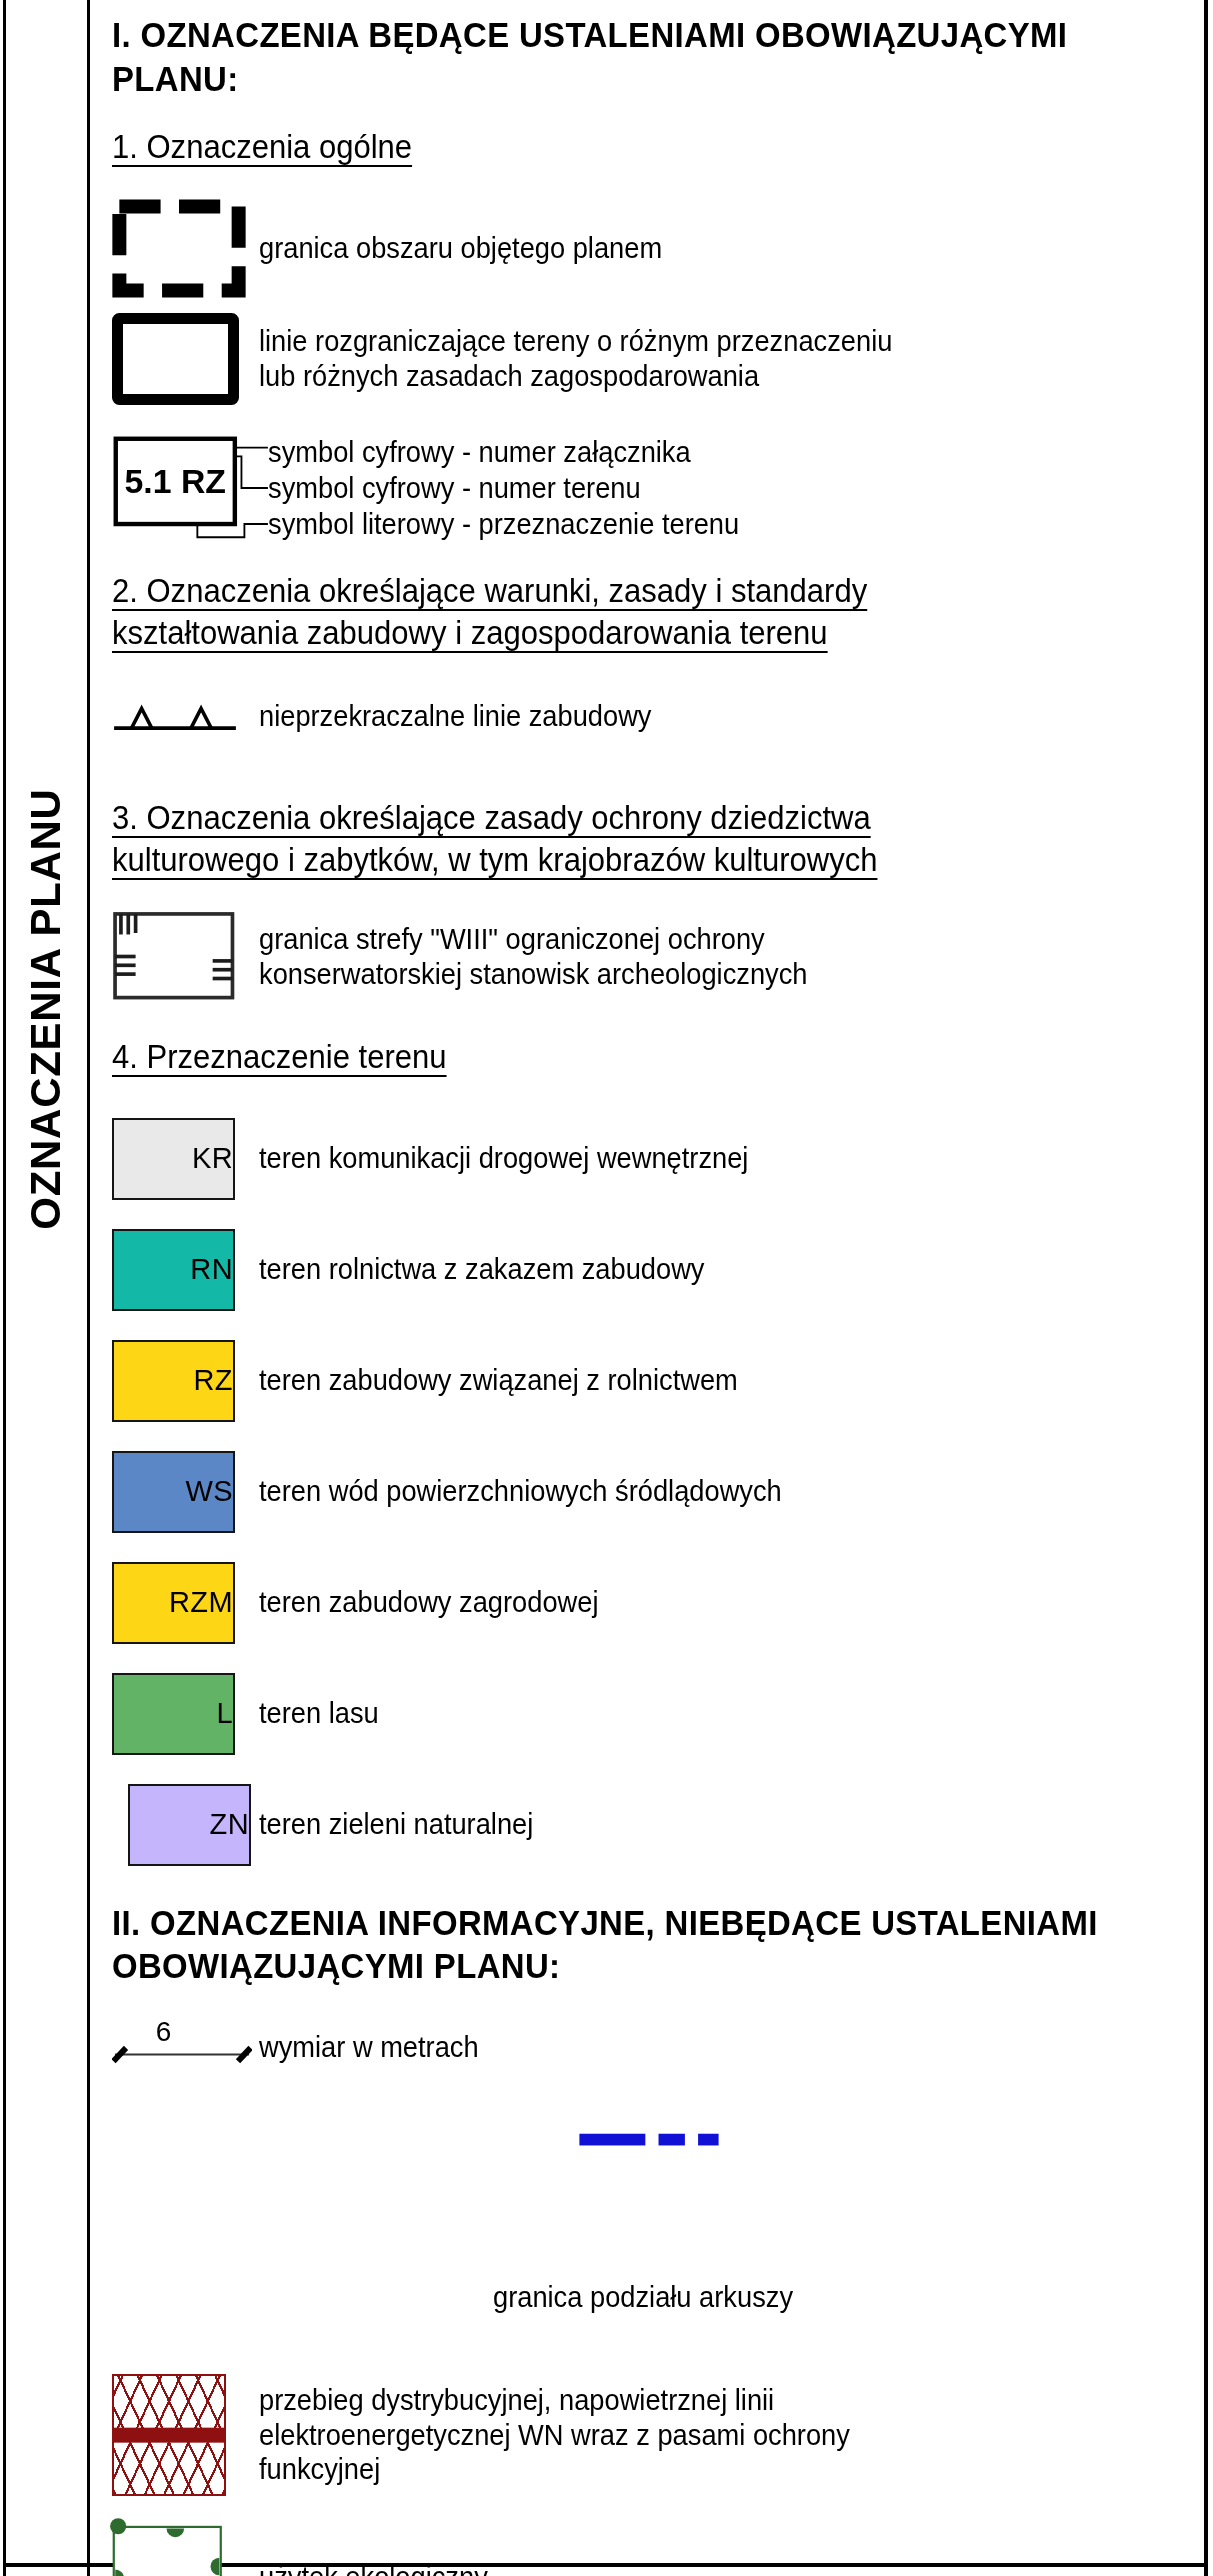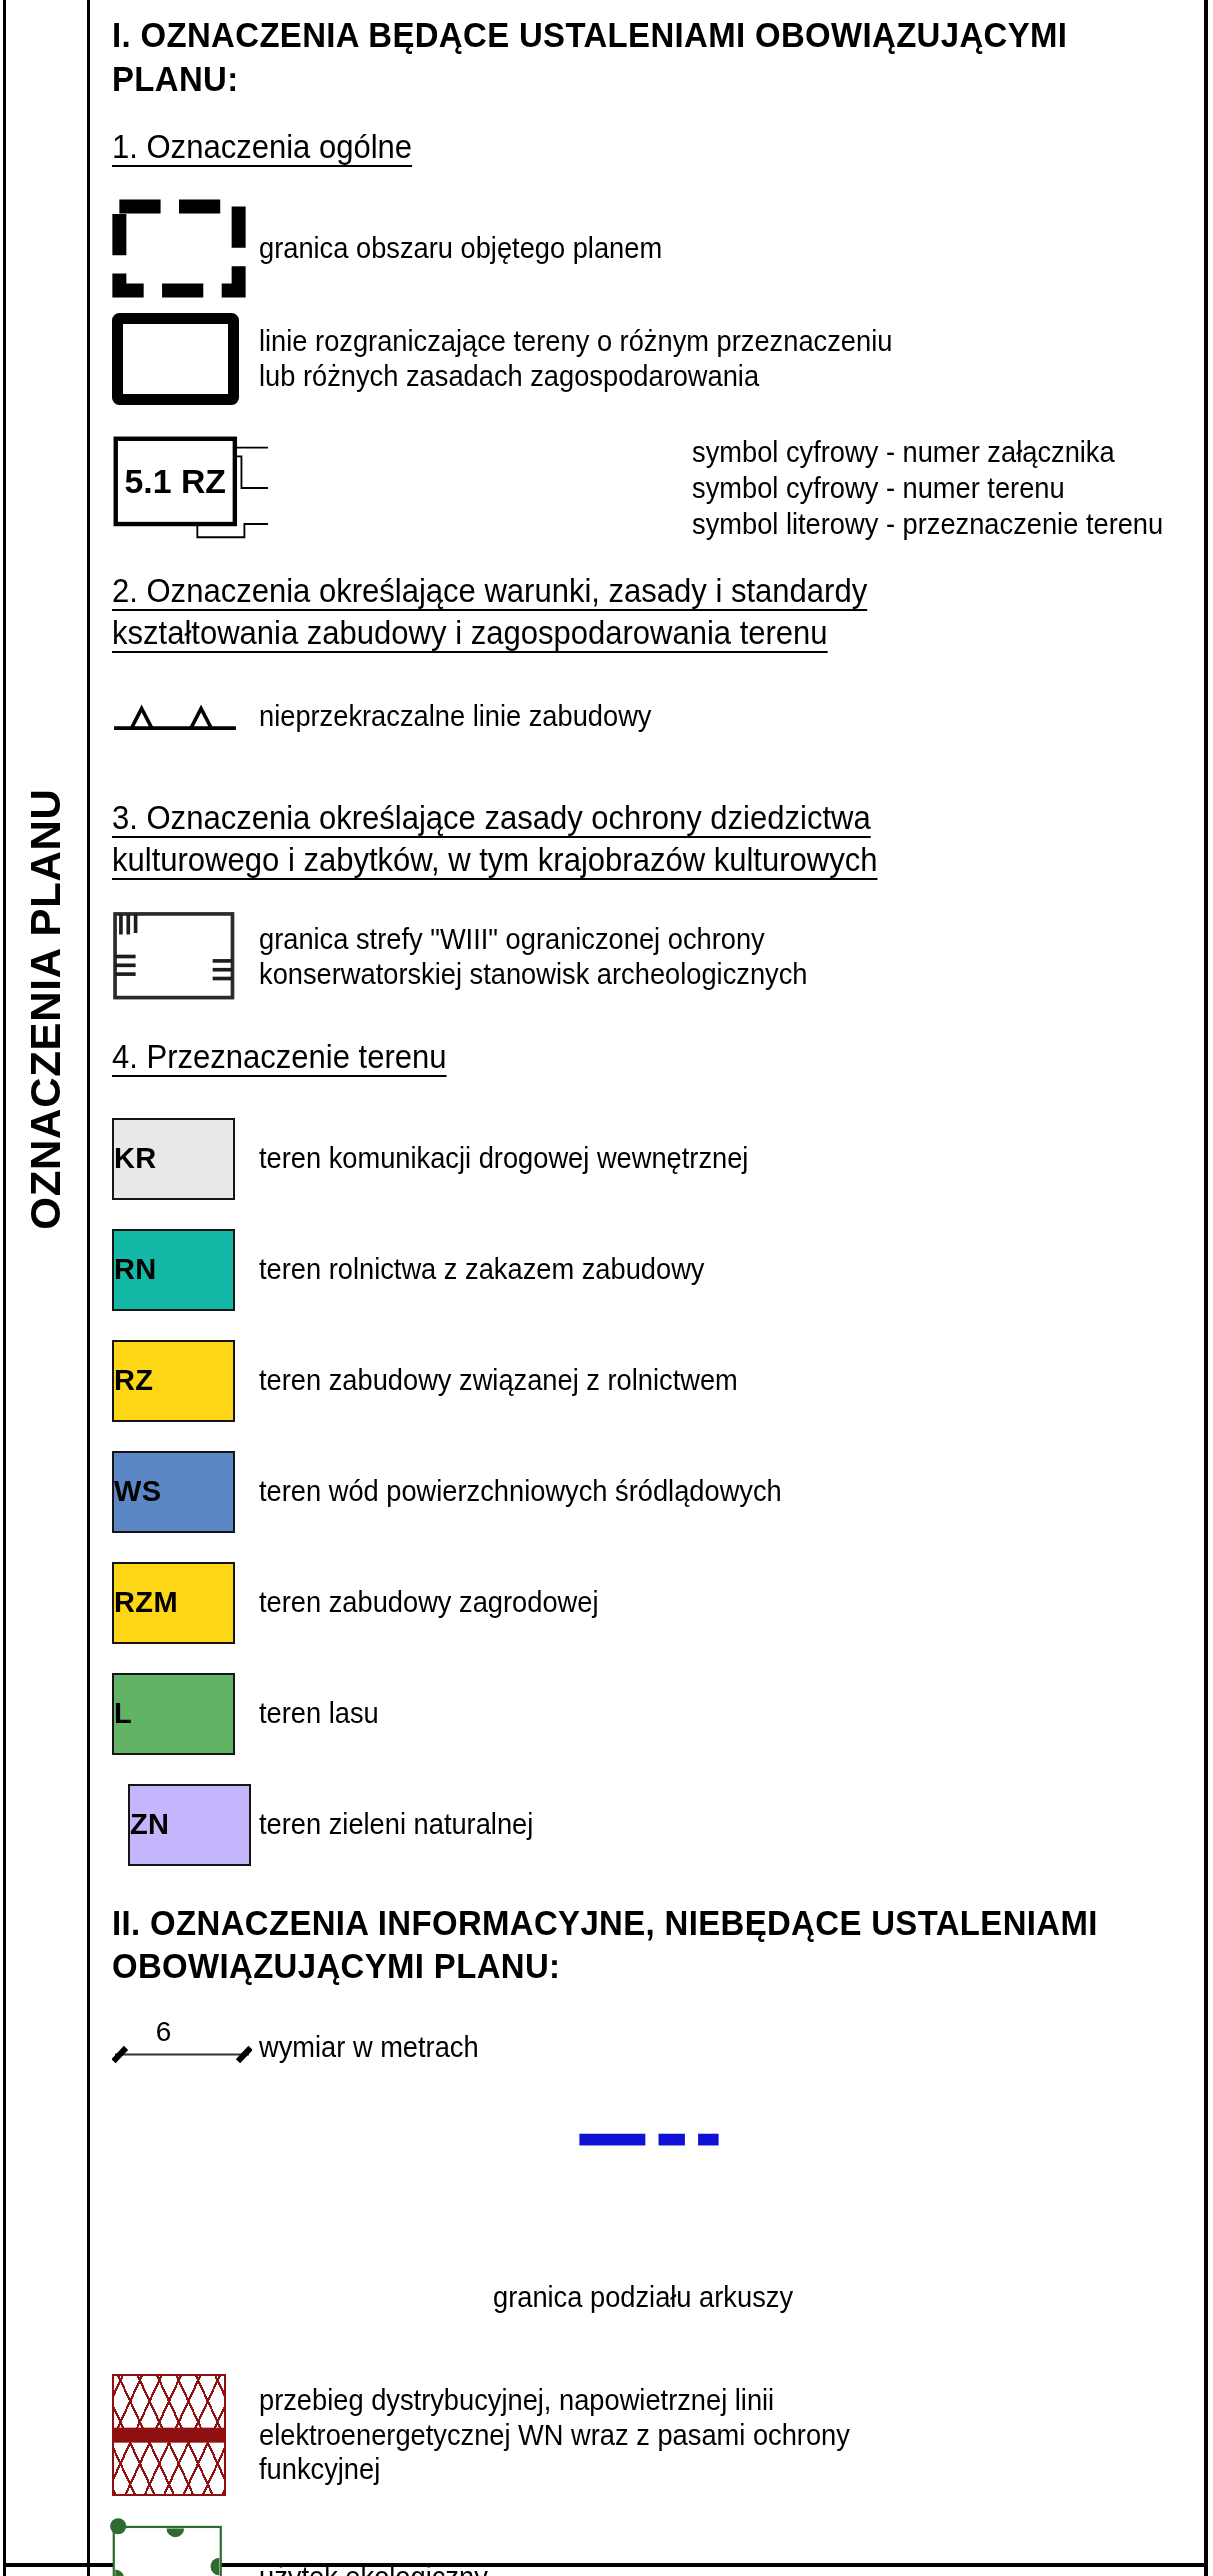--- a/index.html
+++ b/index.html
@@ -29,21 +29,21 @@
                text-decoration:underline; text-decoration-thickness:2.2px; text-underline-offset:6.6px; }
 
   .row { display:flex; align-items:center; }
   .sym { flex:0 0 147px; width:147px; display:flex; justify-content:flex-start; }
   .lbl { font-size:29px; line-height:1.2; white-space:pre-line; }
 
   .mt-title1   { margin-top:0; }
   .mt-h1       { margin-top:26.5px; }
   .mt-dashed   { margin-top:31px; }
   .mt-solid    { margin-top:14.7px; }
-  .mt-symrow   { margin-top:22px;justify-content:space-between; }
+  .mt-symrow   { margin-top:22px; }
   .mt-h2       { margin-top:7.4px; }
   .mt-tri      { margin-top:46px; }
   .mt-h3       { margin-top:63px; }
   .mt-wiii     { margin-top:31px; }
   .mt-h4       { margin-top:34px; }
   .mt-zone1    { margin-top:40px; }
   .mt-zone     { margin-top:29px; }
   .mt-title2   { margin-top:35px; }
   .mt-dim      { margin-top:31px; }
   .mt-sheet    { margin-top:68px;flex-direction:column; }
@@ -52,22 +52,22 @@
   .mt-arable   { margin-top:16px; }
 
   .solid-rect { width:127px; height:92px; border:11.8px solid #000; border-radius:7.4px; box-sizing:border-box; background:#fff; }
 
   .symrow { align-items:flex-start; }
   .symrow .labels { padding-top:7.4px; }
   .symrow .labels p { margin:0; font-size:29px; line-height:36px; white-space:nowrap; }
 
   .zbox {
     width:119px; height:78px; border:2.2px solid #151515; box-sizing:content-box;
-    display:flex; align-items:center; justify-content:flex-start;
-    font-size:29px; font-weight:bold; letter-spacing:0.4px;
+    display:flex; align-items:center; justify-content:flex-end;
+    font-size:29px; font-weight:normal; letter-spacing:0.4px;
   }
 
   .power-box {
     position:relative; width:110px; height:118px; border:2.2px solid currentColor; background-color:#fff;
     background-image:
       repeating-linear-gradient( 65deg, currentColor 0 2.2px, transparent 2.2px 17.6px),
       repeating-linear-gradient(-65deg, currentColor 0 2.2px, transparent 2.2px 17.6px);
   }
   .power-band { position:absolute; left:-2.2px; right:-2.2px; top:50%; height:14.7px; transform:translateY(-50%); background:currentColor; }
 

